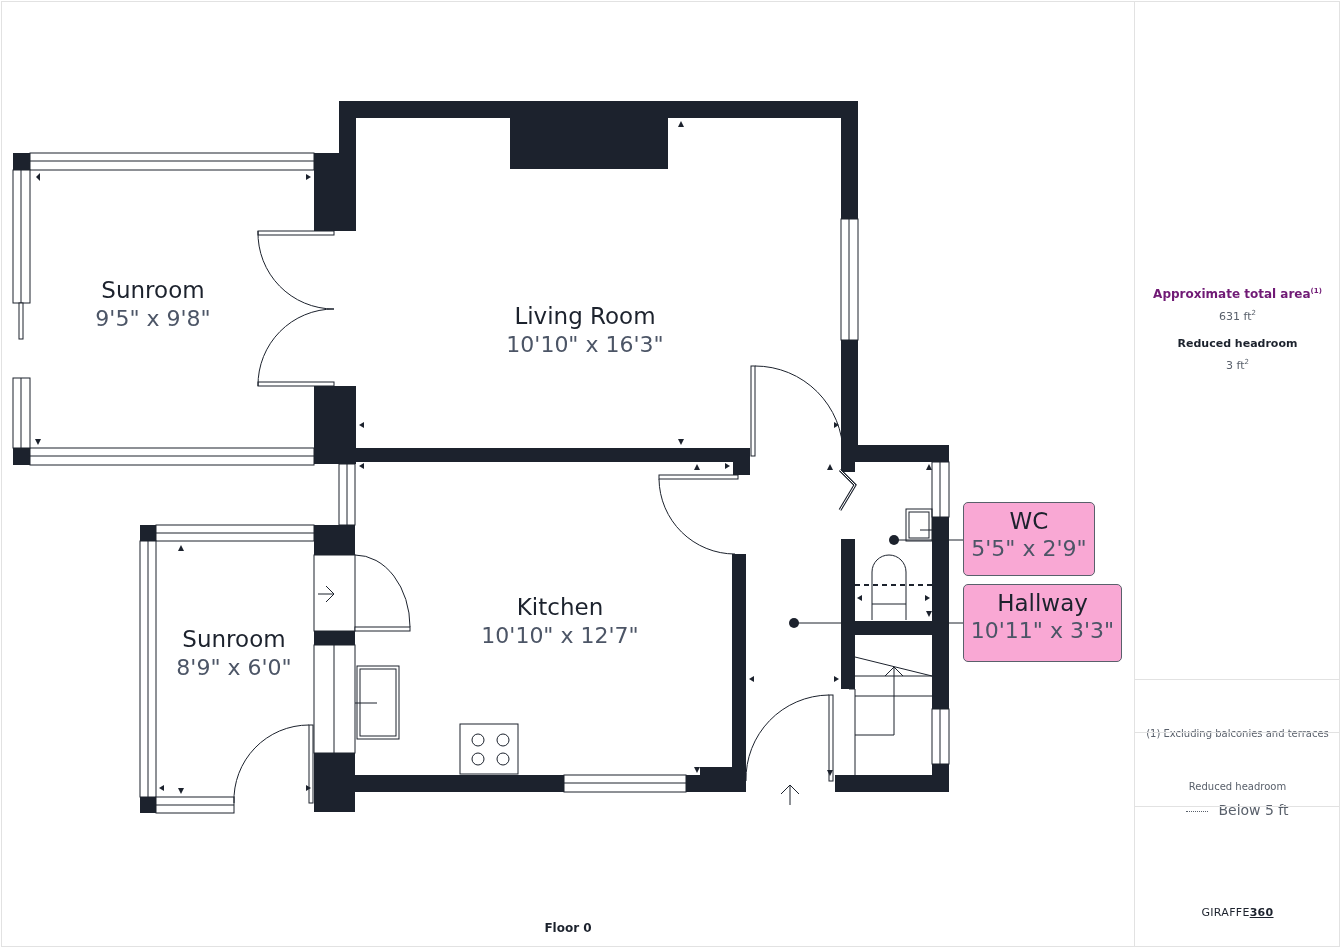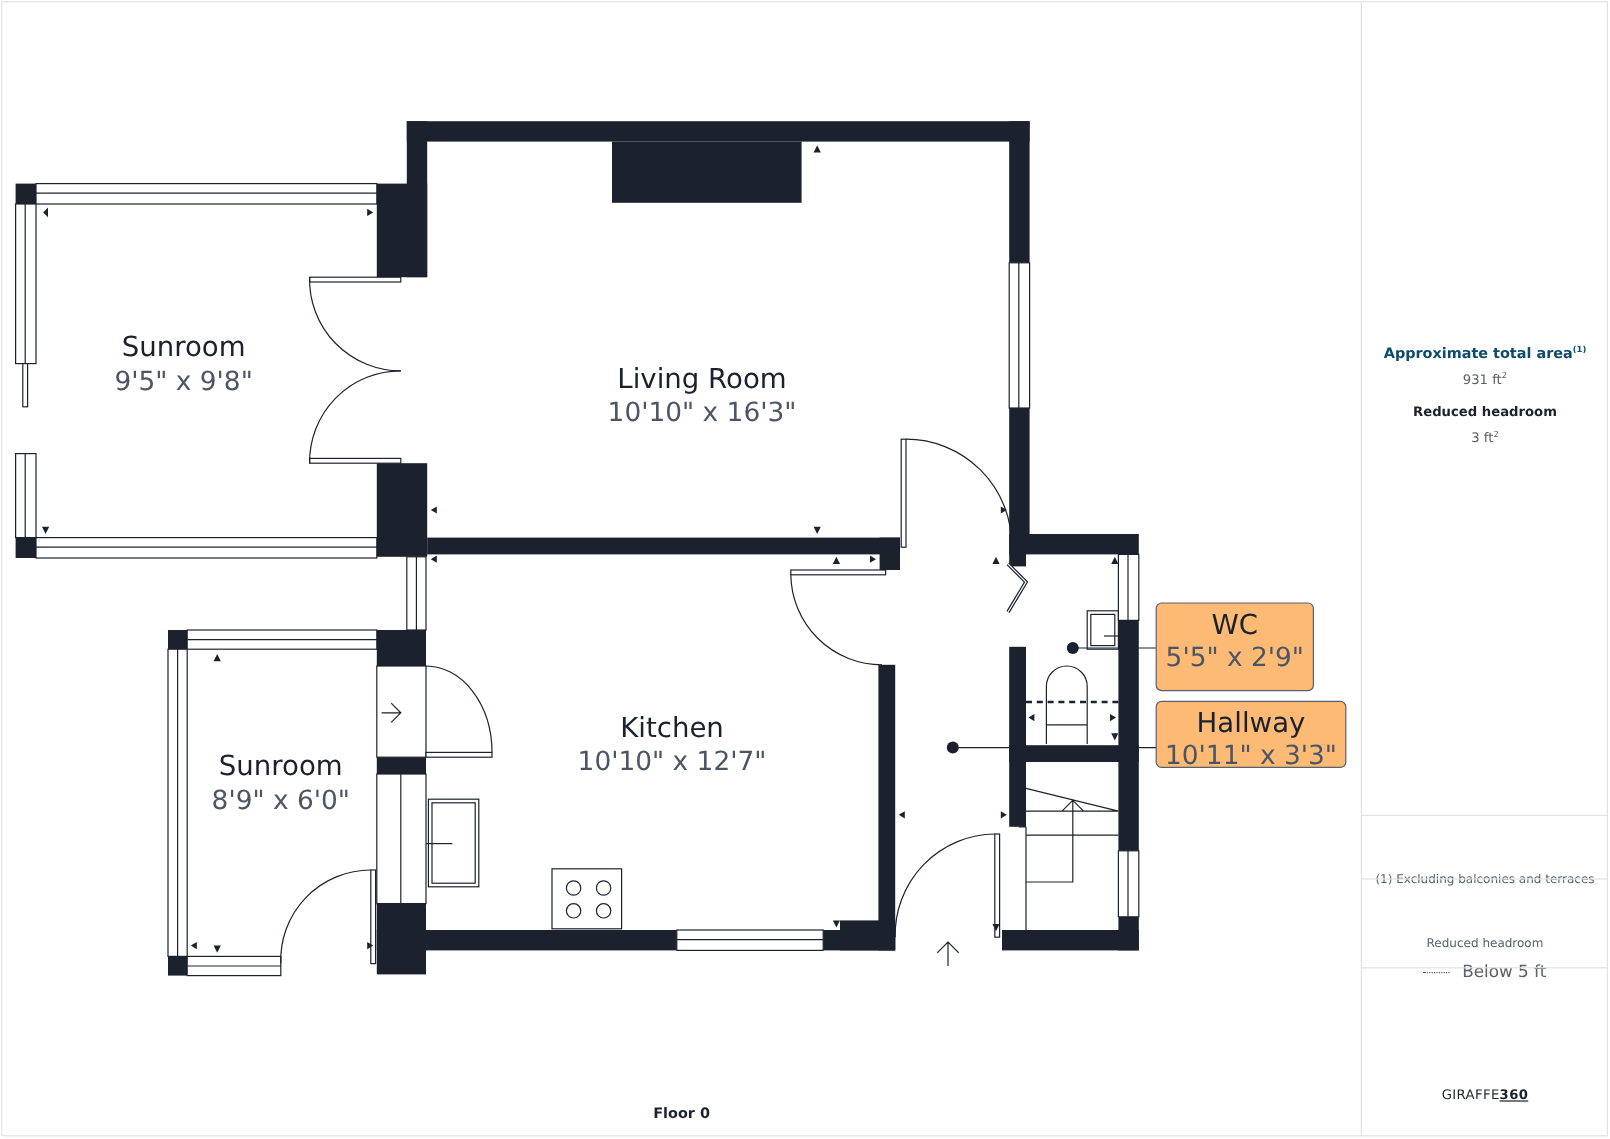--- a/index.html
+++ b/index.html
@@ -7,28 +7,28 @@
          font-family: "DejaVu Sans", sans-serif; color: #1c222d; }
   .frame { position: absolute; left: 1px; top: 1px; width: 1339px; height: 946px;
            border: 1px solid #e2e2e2; box-sizing: border-box; }
   .plan { position: absolute; left: 0; top: 0; width: 1134px; height: 949px; }
   .plan svg { position: absolute; left: 0; top: 0; }
   .sidebar { position: absolute; left: 1134px; top: 1px; width: 206px; height: 946px;
              border-left: 1px solid #e2e2e2; box-sizing: border-box; }
   .room-label { position: absolute; text-align: center; transform: translateX(-50%); white-space: nowrap; }
   .room-name { font-weight: normal; font-size: 23px; color: #1c222d; display: block; line-height: 28px; }
   .room-dim { font-size: 22px; color: #4c5566; display: block; line-height: 30px; }
-  .callout { position: absolute; border: 1px solid #59606b; border-radius: 5px; background: #fdba74;
+  .callout { position: absolute; border: 1px solid #59606b; border-radius: 5px; background: #f9a8d4;
              text-align: center; box-sizing: border-box; }
   .callout .room-name { font-size: 23px; line-height: 28px; margin-top: 4px; }
   .callout .room-dim { font-size: 22px; line-height: 28px; }
   .floor-label { position: absolute; left: 568px; top: 921px; transform: translateX(-50%);
                  font-weight: bold; font-size: 12px; color: #1c222d; }
   .sb-block { position: absolute; left: 0; width: 100%; text-align: center; }
-  .sb-title { font-weight: bold; font-size: 12px; color: #0c4a6e; }
+  .sb-title { font-weight: bold; font-size: 12px; color: #701a75; }
   .sb-title sup { font-size: 7px; }
   .sb-value { font-size: 11px; color: #59606b; margin-top: 8px; }
   .sb-value sup { font-size: 7px; }
   .sb-sub { font-weight: bold; font-size: 11px; color: #1c222d; margin-top: 14px; }
   .sb-divider { position: absolute; left: 0; width: 100%; height: 1px; background: #e2e2e2; }
   .sb-note { font-size: 10px; color: #59606b; line-height: 14px; margin-top: 28px; }
   .legend-row { font-size: 14px; color: #59606b; margin-top: 8px; }
   .legend-dots { display: inline-block; width: 22px; border-top: 1px dotted #59606b; vertical-align: middle; margin-right: 10px; }
   .brand { font-size: 11px; color: #1c222d; letter-spacing: 0.3px; }
   .brand b { font-weight: bold; text-decoration: underline; }
@@ -197,32 +197,32 @@
   </div>
   <div class="room-label" style="left:234px; top:625px;">
     <span class="room-name">Sunroom</span>
     <span class="room-dim">8'9" x 6'0"</span>
   </div>
 
   <div class="callout" style="left:963px; top:502px; width:132px; height:74px;">
     <span class="room-name">WC</span>
     <span class="room-dim">5'5" x 2'9"</span>
   </div>
-  <div class="callout" style="left:963px; top:584px; width:159px; height:56px;">
+  <div class="callout" style="left:963px; top:584px; width:159px; height:78px;">
     <span class="room-name">Hallway</span>
     <span class="room-dim">10'11" x 3'3"</span>
   </div>
 
   <div class="floor-label">Floor 0</div>
 </div>
 
 <div class="sidebar">
   <div class="sb-block" style="top:286px;">
     <div class="sb-title"><span>Approximate total area</span><sup>(1)</sup></div>
-    <div class="sb-value"><span>931 ft</span><sup>2</sup></div>
+    <div class="sb-value"><span>631 ft</span><sup>2</sup></div>
     <div class="sb-sub">Reduced headroom</div>
     <div class="sb-value"><span>3 ft</span><sup>2</sup></div>
   </div>
 
   <div class="sb-divider" style="top:678px;"></div>
   <div class="sb-block sb-note" style="top:698px;">(1) Excluding balconies and terraces</div>
   <div class="sb-divider" style="top:731px;"></div>
 
   <div class="sb-block" style="top:751px;">
     <div class="sb-note">Reduced headroom</div>

